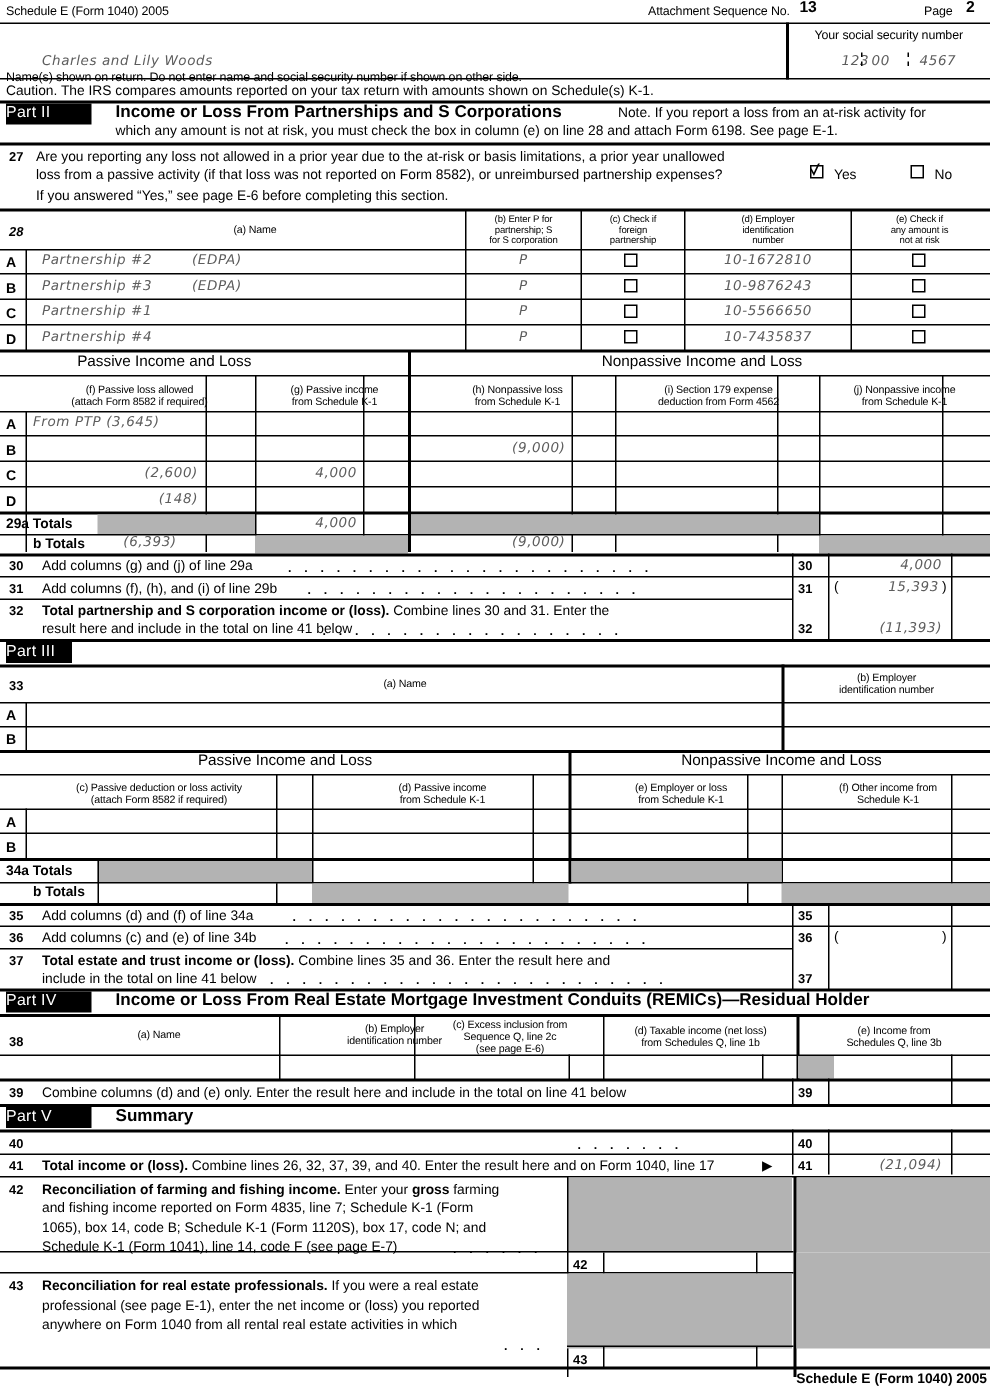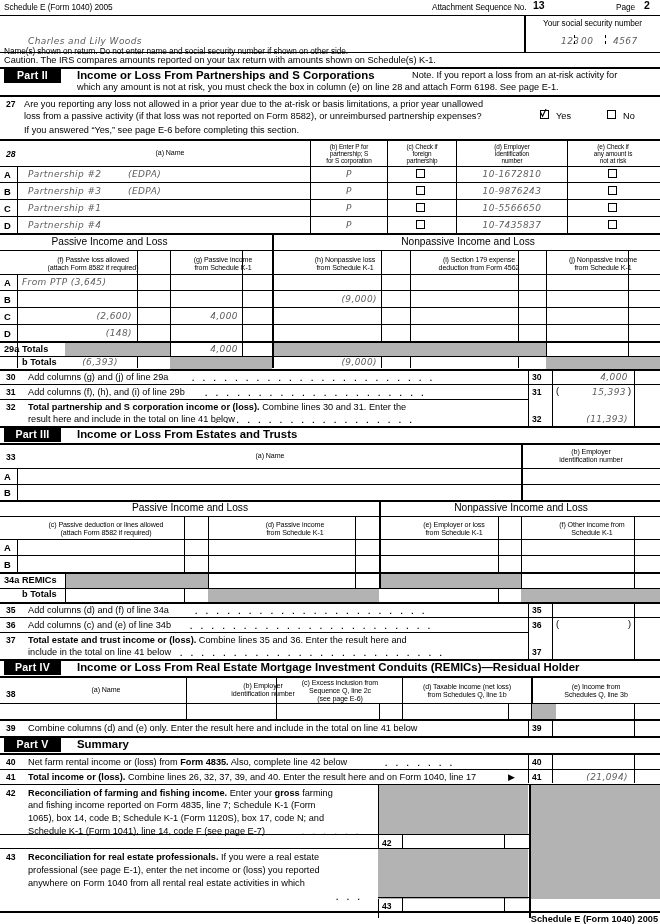--- a/index.html
+++ b/index.html
@@ -25,22 +25,22 @@
   .ctr{text-align:center;}
   .rt{text-align:right;}
   
   .hand{
     font-family:"DejaVu Sans",sans-serif;
     font-size:9px;color:#5d5d5d;letter-spacing:0.4px;
     font-style:italic;
   }
   
   .partbox{
-    background:#000;color:#fff;font-weight:bold;
-    font-size:10.6px;line-height:13px;text-align:center;
+    background:#000;color:#fff;font-weight:normal;
+    font-size:10.6px;line-height:13px;
     letter-spacing:0.2px;
   }
   .shade{background:#b3b3b3;}
   .cbox{
     border:1.6px solid #000;width:9px;height:9px;box-sizing:border-box;
     background:#fff;
   }
   .dots{
     font-size:8.3px;letter-spacing:3.1px;color:#000;white-space:nowrap;
     font-weight:bold;
@@ -277,22 +277,21 @@
   <div class="ab hr" style="left:0px;top:399px;width:528px;"></div>
 
   <div class="ab lineno" style="left:6px;top:402px;">32</div>
   <div class="ab t9" style="left:28px;top:402px;width:500px;"><span class="b">Total partnership and S corporation income or (loss).</span><span> Combine lines 30 and 31. Enter the</span></div>
   <div class="ab t9" style="left:28px;top:414px;">result here and include in the total on line 41 below</div>
   <div class="ab dots" style="left:215px;top:415px;">. . . . . . . . . . . . . . . . . . .</div>
   <div class="ab lineno" style="left:532px;top:414px;">32</div>
   <div class="ab hand rt" style="left:558px;top:414px;width:70px;">(11,393)</div>
   <div class="ab hr2" style="left:0px;top:426px;width:660px;"></div>
 
-  <div class="ab partbox" style="left:4px;top:428px;width:57px;height:14px;">Part III</div>
-  <div class="ab b" style="left:77px;top:428px;font-size:11.4px;line-height:13px;">Income or Loss From Estates and Trusts</div>
+  <div class="ab partbox" style="left:4px;top:428px;width:44px;height:14px;">Part III</div>
   <div class="ab hr2" style="left:0px;top:443px;width:660px;"></div>
 
   <div class="ab lineno" style="left:6px;top:452px;">33</div>
   <div class="ab t7 ctr" style="left:30px;top:452px;width:480px;">(a) Name</div>
   <div class="ab t7 ctr" style="left:524px;top:448px;width:134px;">(b) Employer</div>
   <div class="ab t7 ctr" style="left:524px;top:456px;width:134px;">identification number</div>
   <div class="ab hr" style="left:0px;top:468px;width:660px;"></div>
 
   <div class="ab vr2" style="left:521px;top:443px;height:58px;"></div>
   <div class="ab vr" style="left:17px;top:468px;height:33px;"></div>
@@ -307,21 +306,21 @@
     <div class="ab rowletter" style="left:4px;top:3px;">B</div>
     <div class="ab hand" style="left:28px;top:2px;"></div>
     <div class="ab hand ctr" style="left:524px;top:2px;width:134px;"></div>
   </div>
   <div class="ab hr2" style="left:0px;top:500px;width:660px;"></div>
 
   <div class="ab t10 ctr" style="left:0px;top:502px;width:380px;">Passive  Income and Loss</div>
   <div class="ab t10 ctr" style="left:382px;top:502px;width:278px;">Nonpassive  Income and Loss</div>
   <div class="ab hr" style="left:0px;top:516px;width:660px;"></div>
 
-  <div class="ab t7 ctr" style="left:6px;top:521px;width:200px;">(c) Passive deduction or lines allowed</div>
+  <div class="ab t7 ctr" style="left:6px;top:521px;width:200px;">(c) Passive deduction or loss activity</div>
   <div class="ab t7 ctr" style="left:6px;top:529px;width:200px;">(attach Form 8582 if required)</div>
   <div class="ab t7 ctr" style="left:212px;top:521px;width:166px;">(d) Passive income</div>
   <div class="ab t7 ctr" style="left:212px;top:529px;width:166px;">from Schedule K-1</div>
   <div class="ab t7 ctr" style="left:386px;top:521px;width:136px;">(e) Employer or loss</div>
   <div class="ab t7 ctr" style="left:386px;top:529px;width:136px;">from Schedule K-1</div>
   <div class="ab t7 ctr" style="left:526px;top:521px;width:132px;">(f) Other income from</div>
   <div class="ab t7 ctr" style="left:526px;top:529px;width:132px;">Schedule K-1</div>
   <div class="ab hr" style="left:0px;top:539px;width:660px;"></div>
 
   <div class="ab vr" style="left:17px;top:539px;height:34px;"></div>
@@ -345,21 +344,21 @@
     <div class="ab rowletter" style="left:4px;top:4px;">B</div>
     <div class="ab hand rt" style="left:24px;top:3px;width:156px;"></div>
     <div class="ab hand rt" style="left:214px;top:3px;width:136px;"></div>
     <div class="ab hand rt" style="left:386px;top:3px;width:108px;"></div>
     <div class="ab hand rt" style="left:526px;top:3px;width:104px;"></div>
     <div class="ab hr2" style="left:0;top:16px;width:660px;"></div>
   </div>
 
   <div class="ab shade" style="left:65px;top:574px;width:143px;height:14px;"></div>
   <div class="ab shade" style="left:381px;top:574px;width:140px;height:14px;"></div>
-  <div class="ab t9 b" style="left:4px;top:575px;">34a REMICs</div>
+  <div class="ab t9 b" style="left:4px;top:575px;">34a Totals</div>
   <div class="ab hr" style="left:0px;top:588px;width:660px;"></div>
 
   <div class="ab shade" style="left:208px;top:589px;width:171px;height:13px;"></div>
   <div class="ab shade" style="left:521px;top:589px;width:139px;height:13px;"></div>
   <div class="ab t9 b" style="left:22px;top:589px;">b Totals</div>
   <div class="ab vr" style="left:184px;top:589px;height:13px;"></div>
   <div class="ab vr" style="left:498px;top:589px;height:13px;"></div>
   <div class="ab vr" style="left:65px;top:574px;height:28px;"></div>
   <div class="ab hr2" style="left:0px;top:602px;width:660px;"></div>
 
@@ -437,21 +436,20 @@
 
   <div class="ab partbox" style="left:4px;top:738px;width:57px;height:14px;">Part V</div>
   <div class="ab b" style="left:77px;top:738px;font-size:11.4px;line-height:13px;">Summary</div>
   <div class="ab hr2" style="left:0px;top:753px;width:660px;"></div>
 
   <div class="ab vr" style="left:528px;top:753px;height:30px;"></div>
   <div class="ab vr" style="left:552px;top:753px;height:30px;"></div>
   <div class="ab vr" style="left:634px;top:753px;height:30px;"></div>
 
   <div class="ab lineno" style="left:6px;top:757px;">40</div>
-  <div class="ab t9" style="left:28px;top:757px;width:470px;"><span>Net farm rental income or (loss) from </span><span class="b">Form 4835.</span><span> Also, complete line 42 below</span></div>
   <div class="ab dots" style="left:385px;top:758px;">. . . . . . .</div>
   <div class="ab lineno" style="left:532px;top:757px;">40</div>
   <div class="ab hand rt" style="left:558px;top:757px;width:70px;"></div>
   <div class="ab hr" style="left:0px;top:769px;width:660px;"></div>
 
   <div class="ab lineno" style="left:6px;top:772px;">41</div>
   <div class="ab t9" style="left:28px;top:772px;width:480px;"><span class="b">Total income or (loss).</span><span> Combine lines 26, 32, 37, 39, and 40. Enter the result here and on Form 1040, line 17</span></div>
   <div class="ab" style="left:508px;top:772px;font-size:9px;">▶</div>
   <div class="ab lineno" style="left:532px;top:772px;">41</div>
   <div class="ab hand rt" style="left:558px;top:772px;width:70px;">(21,094)</div>

